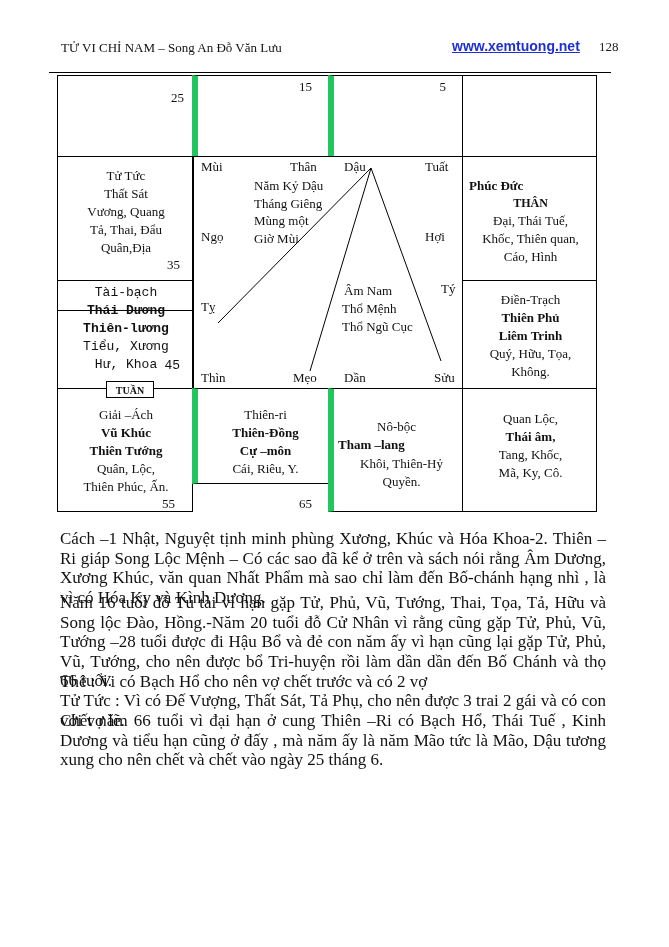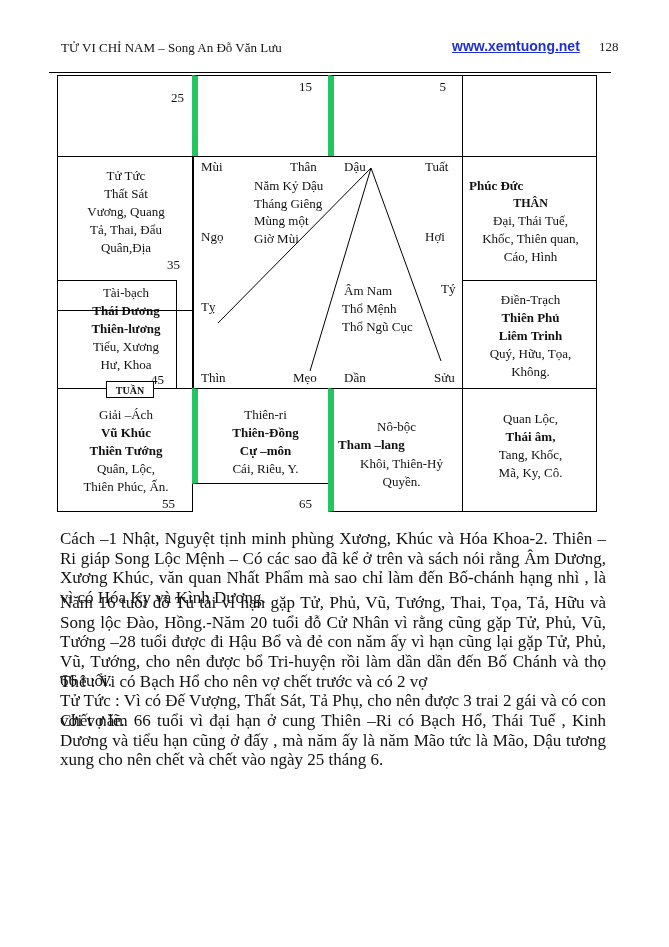--- a/index.html
+++ b/index.html
@@ -61,29 +61,29 @@
   <div class="cell" style="left:405px; top:81px; width:135px; height:125px;">
     <div class="lbl b" style="left:6px; top:21px;">Phúc Đức</div>
     <div class="ctext" style="left:0; width:135px; top:37px;">
       <div class="b" style="font-size:12px;">THÂN</div>
       <div>Đại, Thái Tuế,</div>
       <div>Khốc, Thiên quan,</div>
       <div>Cáo, Hình</div>
     </div>
   </div>
 
-  <div class="cell" style="left:0; top:205px; width:120px; height:109px;">
+  <div class="cell" style="left:0; top:205px; width:136px; height:109px;font-family:Liberation Mono, monospace;">
     <div class="ctext" style="left:0; width:136px; top:3px;">
       <div>Tài-bạch</div>
       <div class="b">Thái Dương</div>
       <div class="b">Thiên-lương</div>
       <div>Tiểu, Xương</div>
       <div>Hư, Khoa</div>
     </div>
-    <span class="num" style="right:12px; top:91px;">45</span>
+    <span class="num" style="right:12px; top:77px;">45</span>
   </div>
 
   <div class="cell" style="left:405px; top:205px; width:135px; height:109px;">
     <div class="ctext" style="left:0; width:135px; top:10px;">
       <div>Điền-Trạch</div>
       <div class="b">Thiên Phủ</div>
       <div class="b">Liêm Trinh</div>
       <div>Quý, Hữu, Tọa,</div>
       <div>Không.</div>
     </div>

